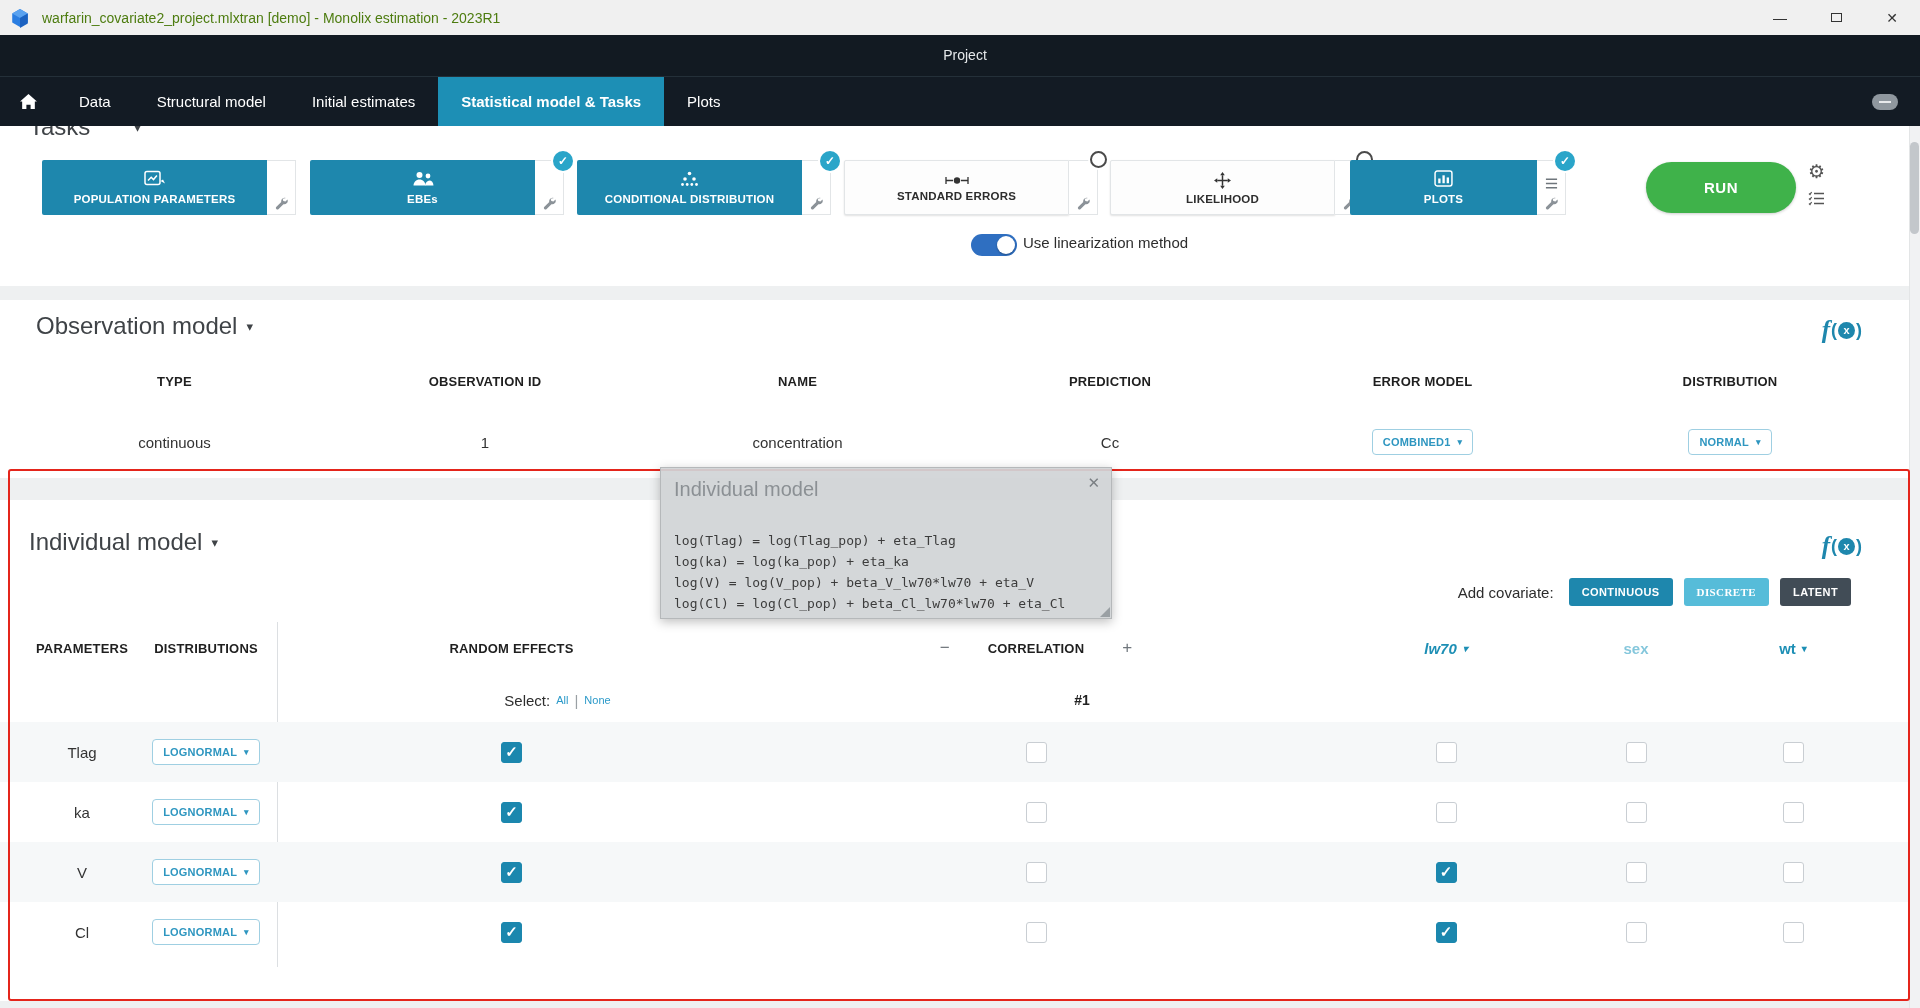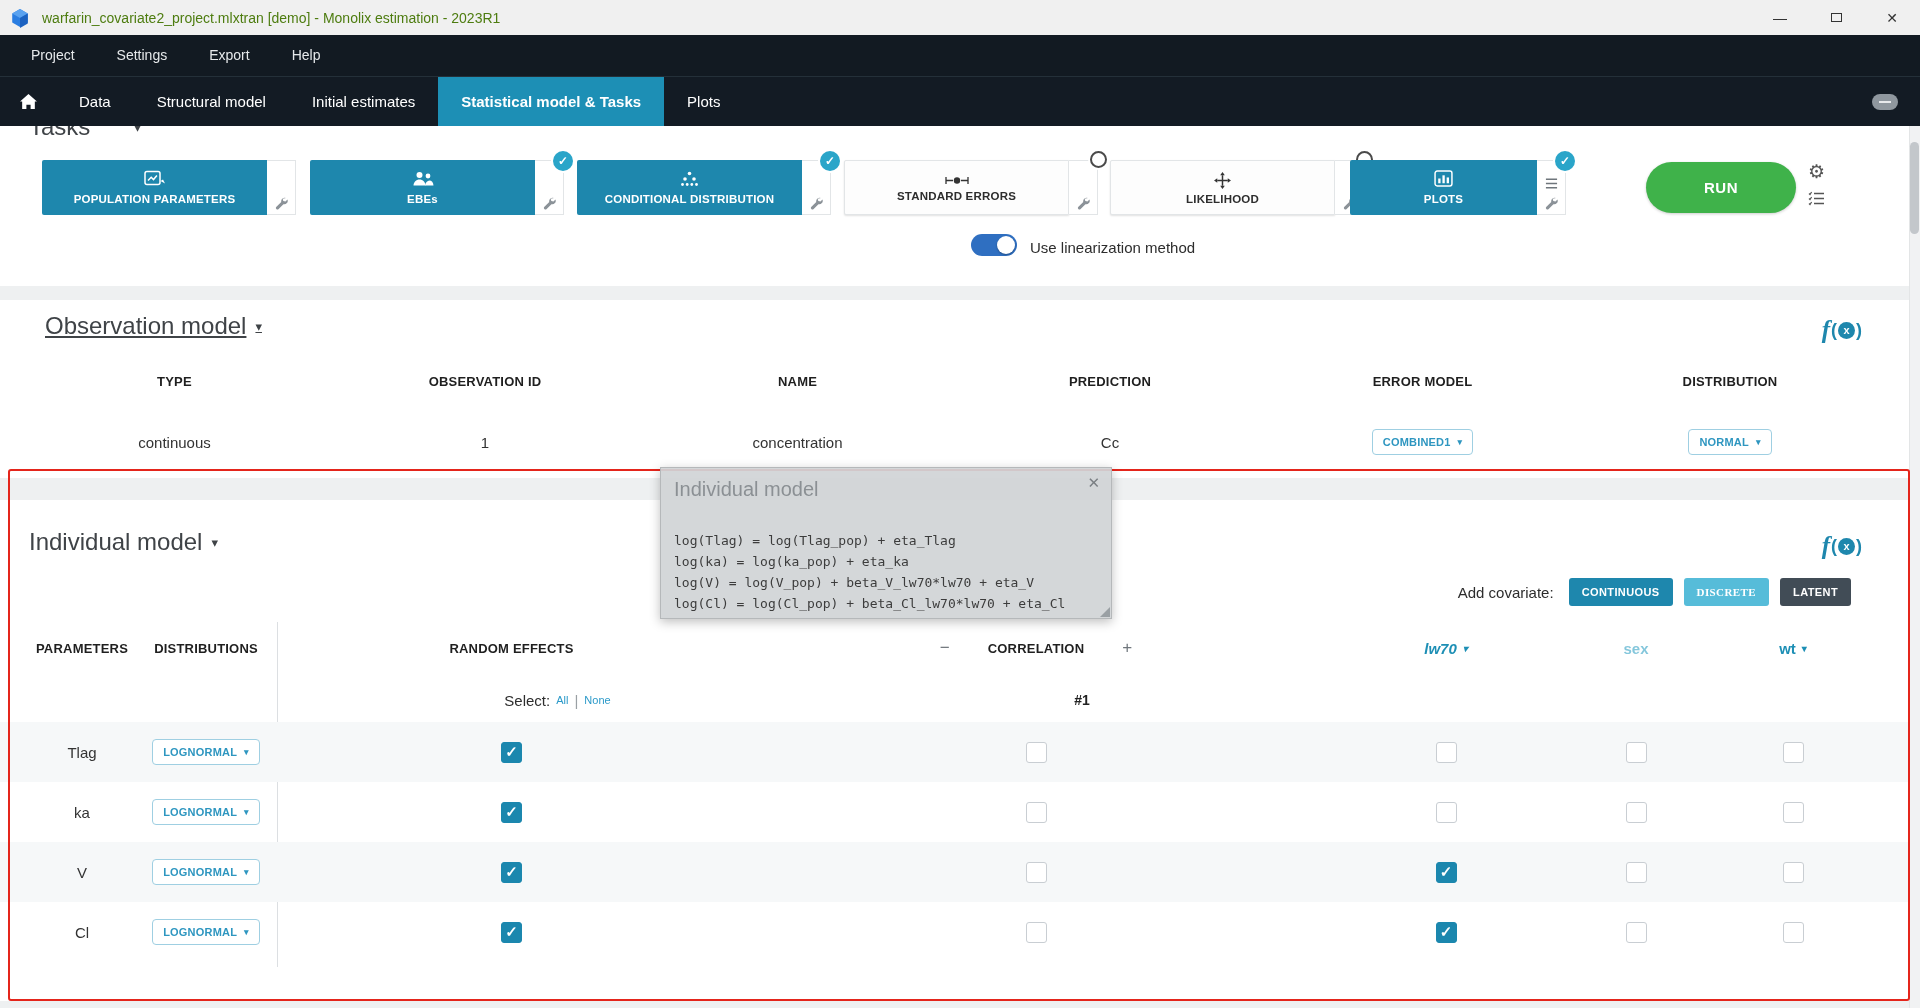--- a/index.html
+++ b/index.html
@@ -9,21 +9,21 @@
 
   
   .titlebar { position:absolute; top:0; left:0; width:1920px; height:35px; background:#f0f0f0; display:flex; align-items:center; }
   .titlebar .logo { margin-left:10px; width:20px; height:20px; }
   .titlebar .title { margin-left:12px; font-size:14px; color:#4d7c0f; }
   .win-controls { position:absolute; right:0; top:0; height:35px; display:flex; }
   .win-btn { width:56px; height:35px; display:flex; align-items:center; justify-content:center; color:#333; font-size:14px; cursor:default; }
   .win-btn .maxbox { width:11px; height:9px; border:1.2px solid #333; }
 
   
-  .menubar { position:absolute; top:35px; left:0; width:1920px; height:41px; background:#121a22; display:flex; align-items:center; padding-left:10px; }
+  .menubar { position:absolute; top:35px; left:0; width:1920px; height:41px; background:#121a22; display:flex; align-items:center; padding-left:10px;flex-direction:column; }
   .menu-item { color:#e6e9eb; font-size:14px; padding:0 21px; line-height:41px; }
 
   
   .navbar { position:absolute; top:76px; left:0; width:1920px; height:50px; background:#131b24; border-top:1px solid #243039; display:flex; align-items:stretch; }
   .nav-home { width:56px; display:flex; align-items:center; justify-content:center; }
   .nav-tab { color:#fff; font-size:15px; padding:0 23px; display:flex; align-items:center; }
   .nav-tab.active { background:#1d8fb5; font-weight:bold; }
   .nav-right-icon { position:absolute; right:22px; top:17px; width:26px; height:16px; border-radius:8px; background:#8f979e; display:flex; align-items:center; justify-content:center; }
   .nav-right-icon span { display:block; width:12px; height:2px; background:#e8eaec; }
 
@@ -50,27 +50,27 @@
   .task-label { font-size:11.5px; font-weight:bold; letter-spacing:.2px; }
   .task-strip { width:29px; background:#fff; border:1px solid #e2e5e7; border-left:none; display:flex; flex-direction:column; align-items:center; justify-content:flex-end; padding:4px 0; gap:6px; }
   .badge { position:absolute; top:-9px; right:-9px; width:20px; height:20px; border-radius:50%; box-shadow:0 0 0 2px #fff; display:flex; align-items:center; justify-content:center; }
   .badge.done { background:#2aa5c9; color:#fff; font-size:12px; font-weight:bold; }
   .badge.pending { background:#fff; border:2px solid #4a4a4a; width:17px; height:17px; }
   .tg1{left:42px} .tg2{left:310px} .tg3{left:577px} .tg4{left:844px} .tg5{left:1110px} .tg6{left:1350px}
   .tg6 .task-main { width:187px; }
   .run-btn { position:absolute; left:1646px; top:36px; width:150px; height:51px; border-radius:26px; background:#3fb24a; color:#fff; font-size:15px; font-weight:bold; letter-spacing:.5px; border:none; display:flex; align-items:center; justify-content:center; box-shadow:0 1px 3px rgba(0,0,0,.2); }
   .run-side { position:absolute; left:1808px; top:36px; display:flex; flex-direction:column; gap:9px; align-items:center; }
   .run-side .gear { font-size:19px; color:#555; line-height:20px; }
-  .toggle-row { position:absolute; left:971px; top:108px; display:flex; align-items:flex-end; gap:13px; }
+  .toggle-row { position:absolute; left:971px; top:108px; display:flex; align-items:flex-start; gap:6px; }
   .toggle { width:46px; height:22px; border-radius:11px; background:#2f6fc1; position:relative; }
   .toggle .knob { position:absolute; right:2px; top:2px; width:18px; height:18px; border-radius:50%; background:#fff; box-shadow:0 1px 2px rgba(0,0,0,.3); }
   .toggle-label { font-size:15px; color:#2d2d2d; }
 
   
-  .obs-title { position:absolute; top:12px; left:45px;text-decoration:underline; }
+  .obs-title { position:absolute; top:12px; left:36px; }
   .obs-card .fx { top:16px; }
   .ogrid { display:grid; grid-template-columns:291px 330px 295px 330px 295px 320px; padding-left:29px; }
   .obs-head { position:absolute; top:74px; left:0; width:1890px; }
   .obs-row { position:absolute; top:118px; left:0; width:1890px; height:48px; align-items:center; }
   .th { font-size:13px; font-weight:bold; color:#1f1f1f; letter-spacing:.2px; }
   .c { display:flex; align-items:center; justify-content:center; }
   .cell-text { font-size:15px; color:#333; }
 
   .dd { display:inline-flex; align-items:center; gap:7px; background:#fff; border:1px solid #9fcfe2; border-radius:4px; color:#2e96c0; font-family:"Liberation Sans", sans-serif; font-size:11px; font-weight:bold; letter-spacing:.2px; padding:6px 10px; cursor:pointer; }
   .dd .caret { font-size:9px; }

